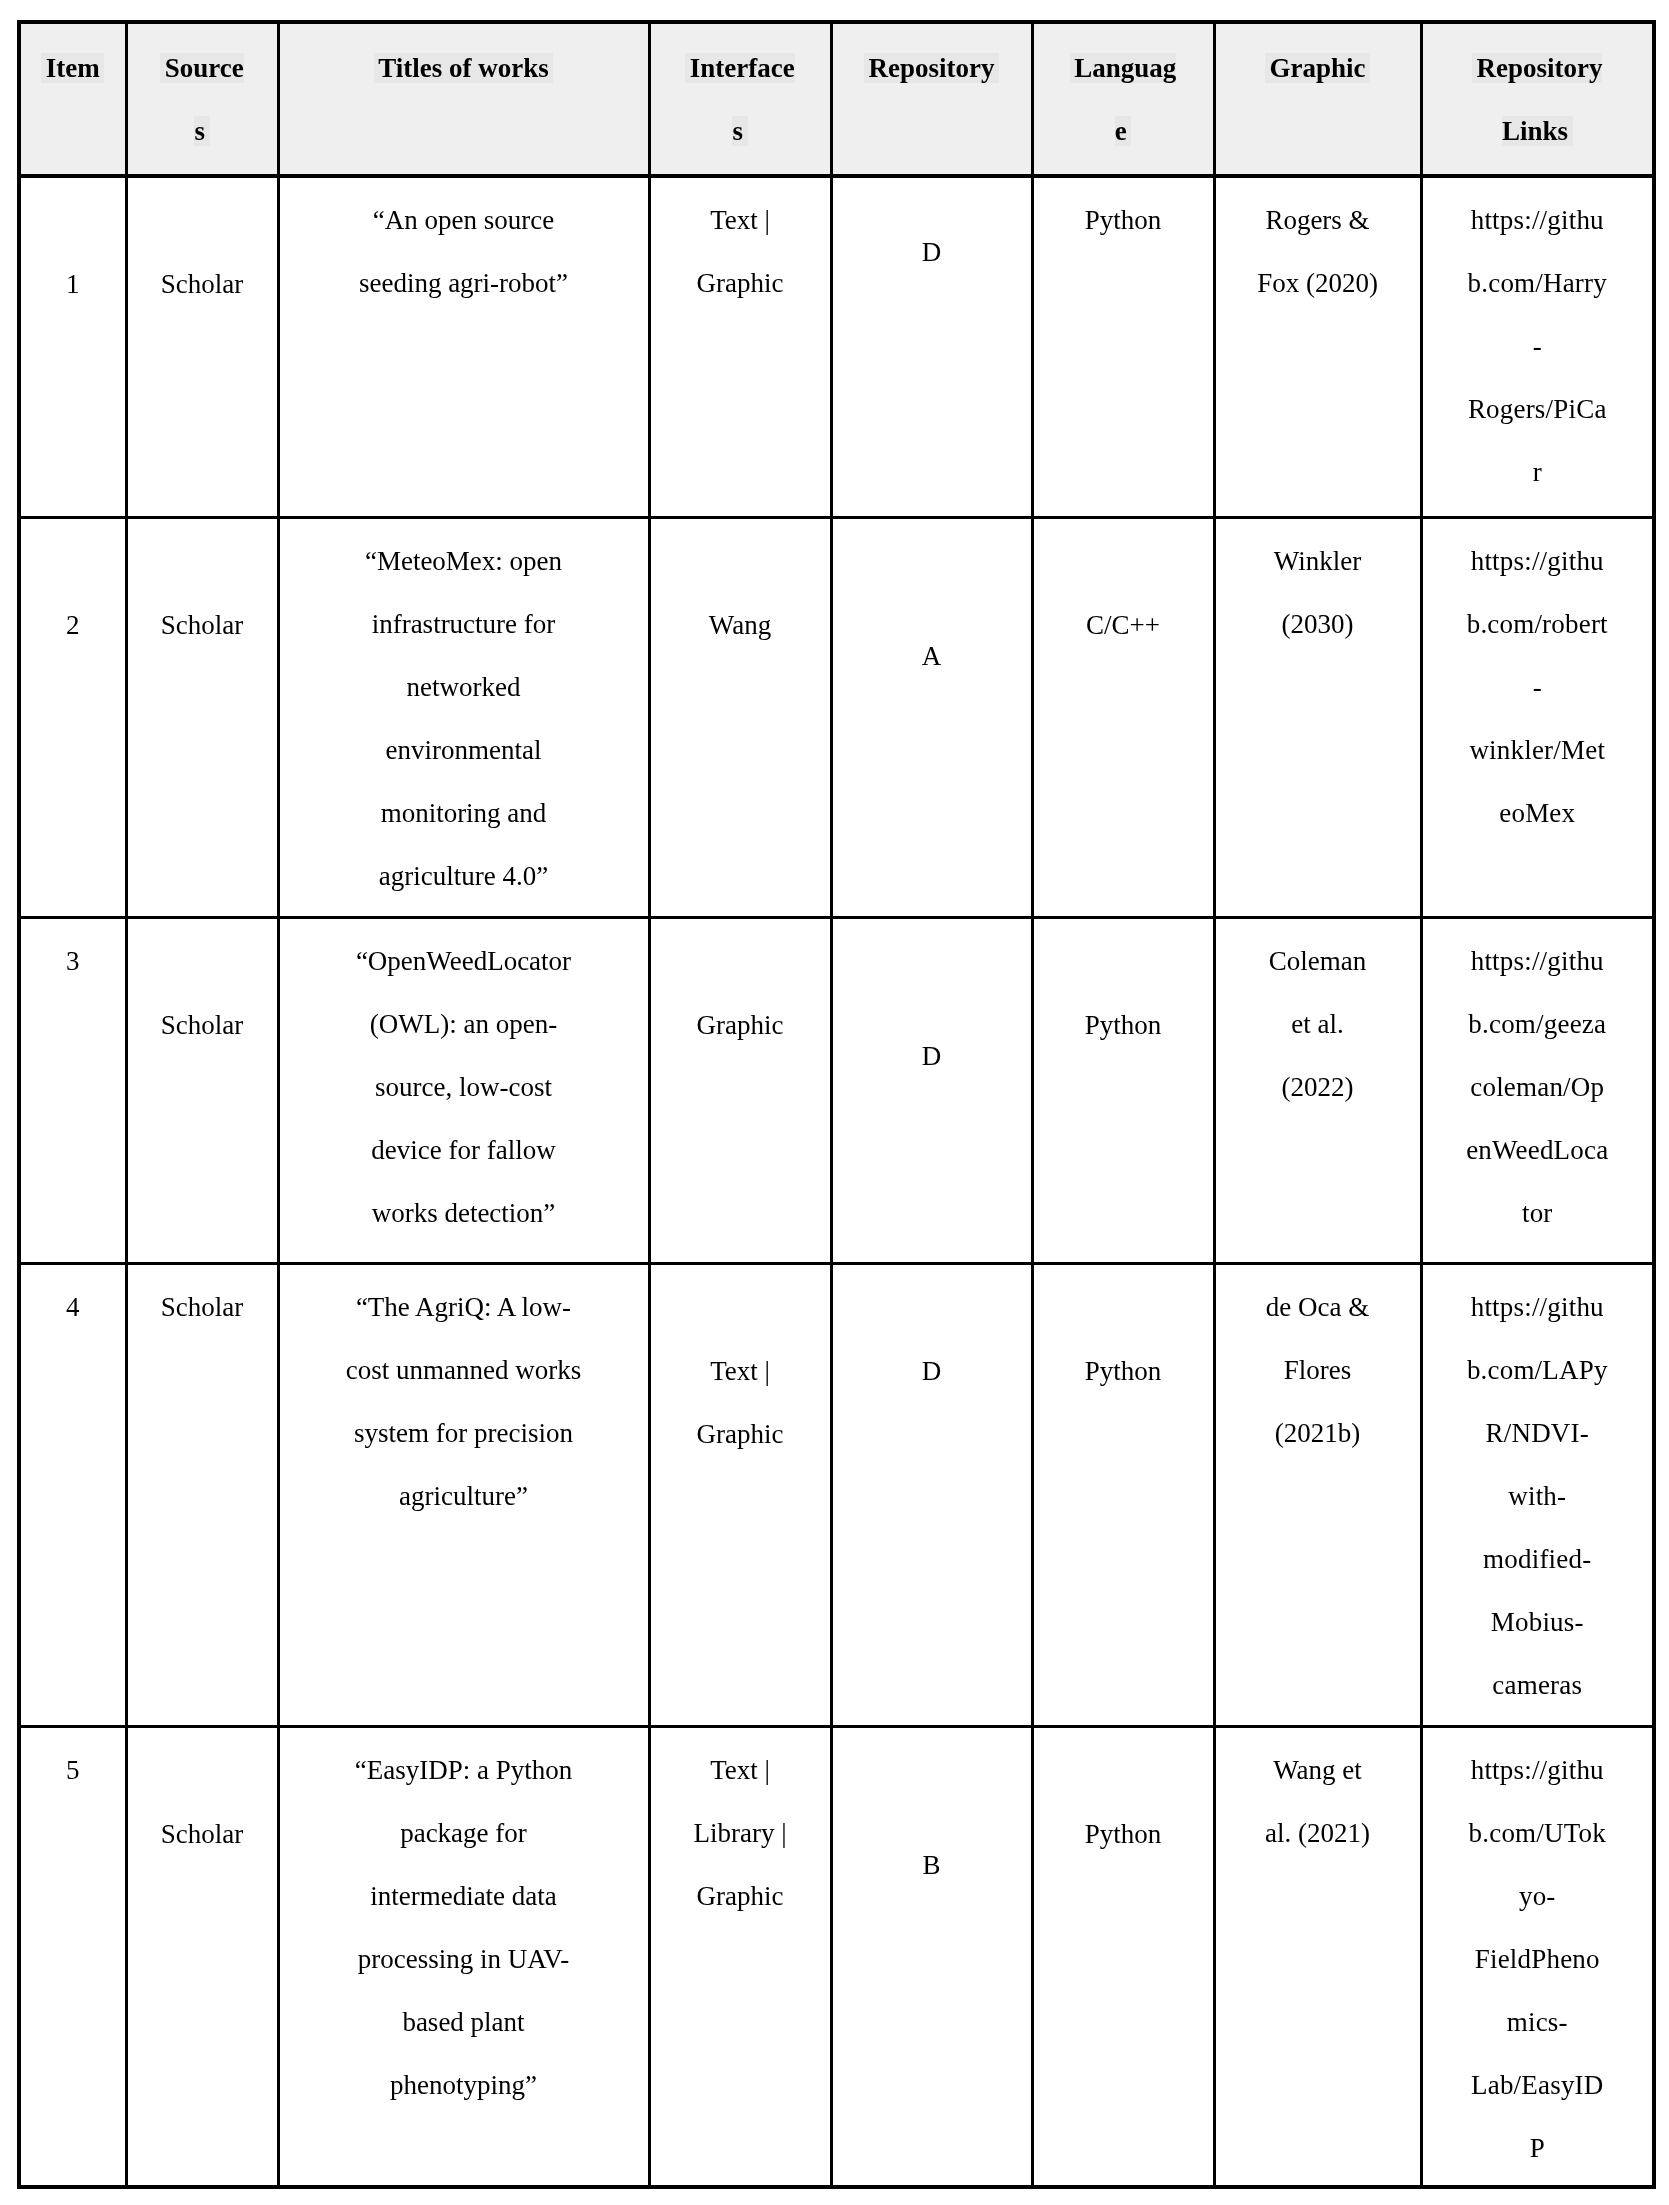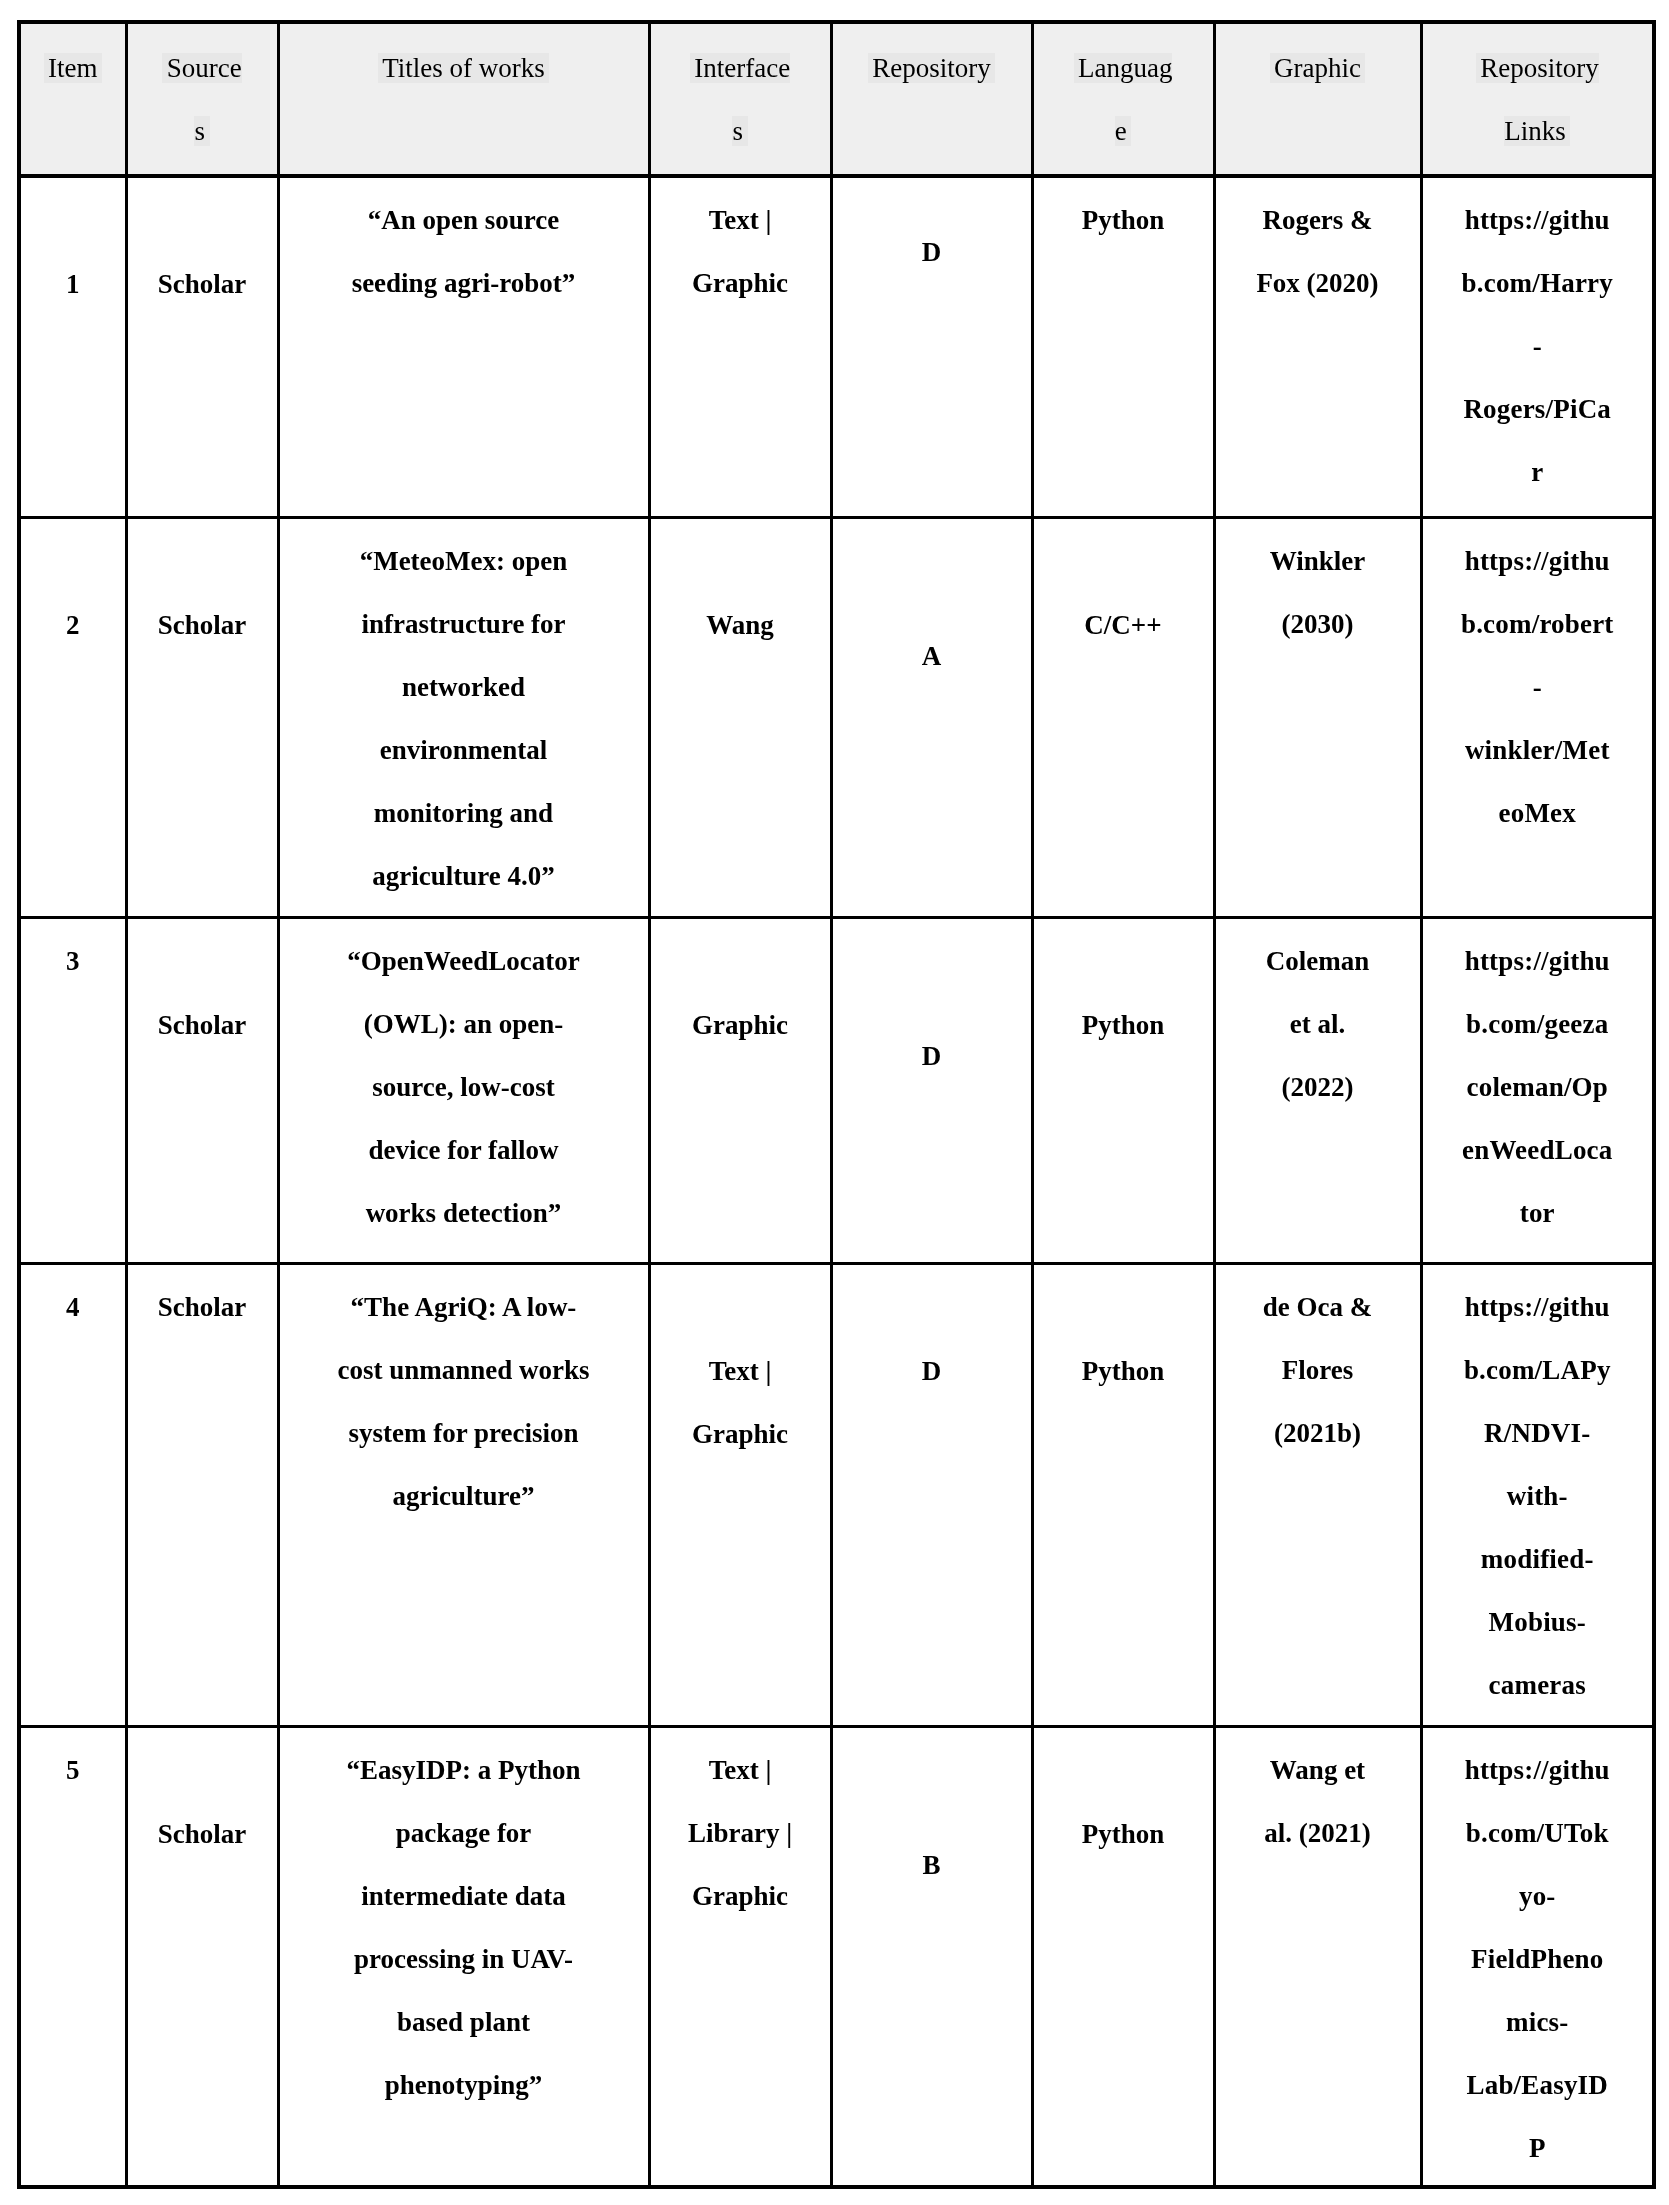--- a/index.html
+++ b/index.html
@@ -18,26 +18,26 @@
     margin: 19.7px 0 0 17px;
     border: 4.9px solid #000000;
   }
   th, td {
     border: 3.6px solid #000000;
     vertical-align: top;
     text-align: center;
     padding: 11.2px 7.1px 4.5px 7.1px;
     font-size: 27px;
     line-height: 63px;
-    font-weight: bold;
+    font-weight: normal;
     overflow: hidden;
   }
   thead th {
     background: #efefef;
-    font-weight: normal;
+    font-weight: bold;
     border-bottom-width: 4.9px;
     padding-top: 13.4px;
   }
   .lines { white-space: pre-line; }
   thead .hl { background: #e7e7e7; padding: 0 4.5px; }
   .linkcell { letter-spacing: 0.2px; }
   
   .off05 { padding-top: 43px; }
   .off1  { padding-top: 75px; }
   .off15 { padding-top: 106px; }

